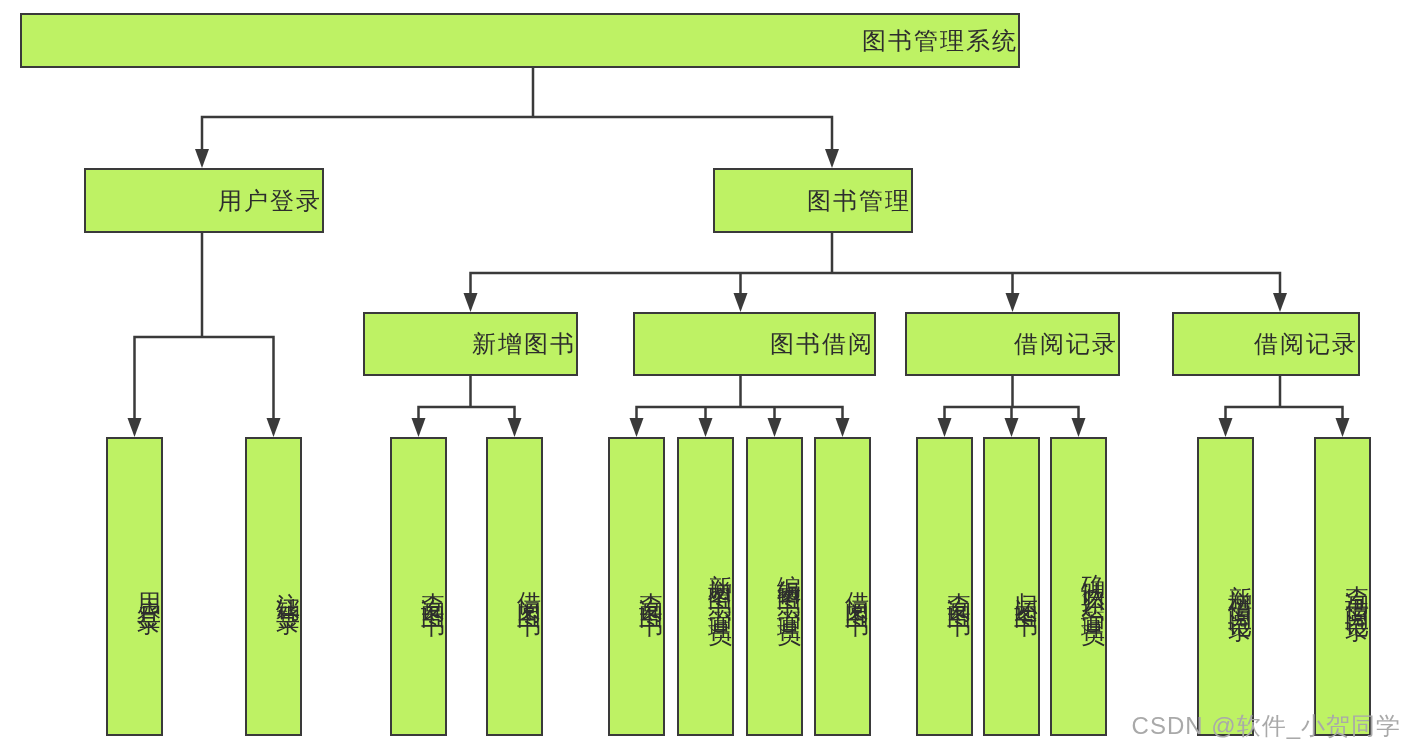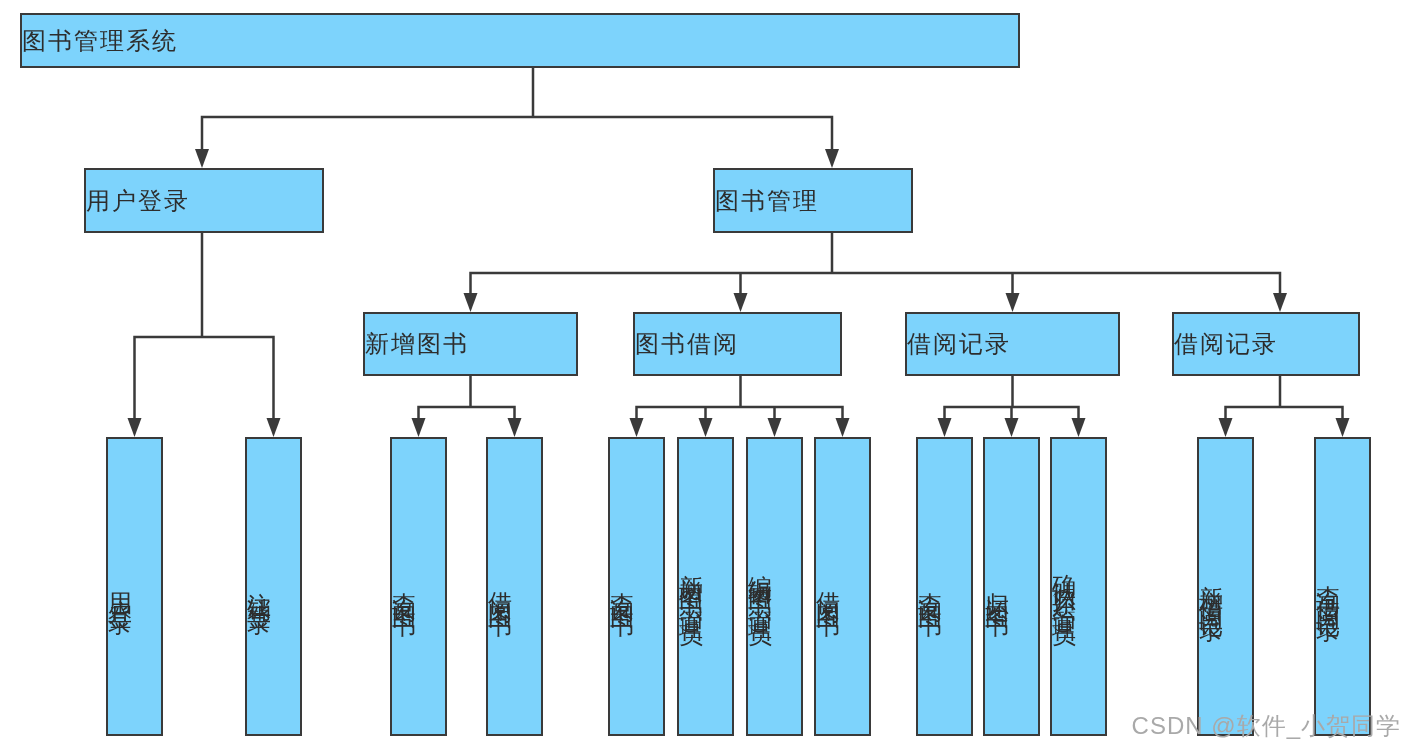--- a/index.html
+++ b/index.html
@@ -19,42 +19,42 @@
   .connectors{
     position:absolute;left:0;top:0;width:1405px;height:747px;
     pointer-events:none;
   }
   .connectors path{stroke:var(--line);stroke-width:2.5;fill:none;stroke-linecap:square;}
   .connectors polygon{fill:var(--line);stroke:none;}
   .node{
     position:absolute;
     box-sizing:border-box;
     border:2.5px solid var(--line);
-    background:#7dd3fc;
-    display:flex;align-items:center;justify-content:flex-start;
+    background:#bef264;
+    display:flex;align-items:center;justify-content:flex-end;
   }
   .node .label{
     color:var(--text);
     font-size:24px;
     letter-spacing:2px;
     white-space:nowrap;
     line-height:1;
   }
   .leaf{top:437px;height:299px;width:57px;}
   .leaf .label{
     writing-mode:vertical-rl;
     letter-spacing:7px;
     font-size:24px;
   }
   
   .p-root   {left:20px;  top:13px;  width:1000px; height:55px;}
   .p-login  {left:84px;  top:168px; width:240px;  height:65px;}
   .p-mgmt   {left:713px; top:168px; width:200px;  height:65px;}
   .p-new    {left:363px; top:312px; width:215px;  height:64px;}
-  .p-borrow {left:633px; top:312px; width:209px;  height:64px;}
+  .p-borrow {left:633px; top:312px; width:243px;  height:64px;}
   .p-current{left:905px; top:312px; width:215px;  height:64px;}
   .p-record {left:1172px;top:312px; width:188px;  height:64px;}
   .p-a1{left:106px;}  .p-a2{left:245px;}
   .p-b1{left:390px;}  .p-b2{left:486px;}
   .p-c1{left:608px;}  .p-c2{left:677px;}  .p-c3{left:746px;}  .p-c4{left:814px;}
   .p-d1{left:916px;}  .p-d2{left:983px;}  .p-d3{left:1050px;}
   .p-e1{left:1197px;} .p-e2{left:1314px;}
   .watermark{
     position:absolute;
     right:4px;bottom:5px;

